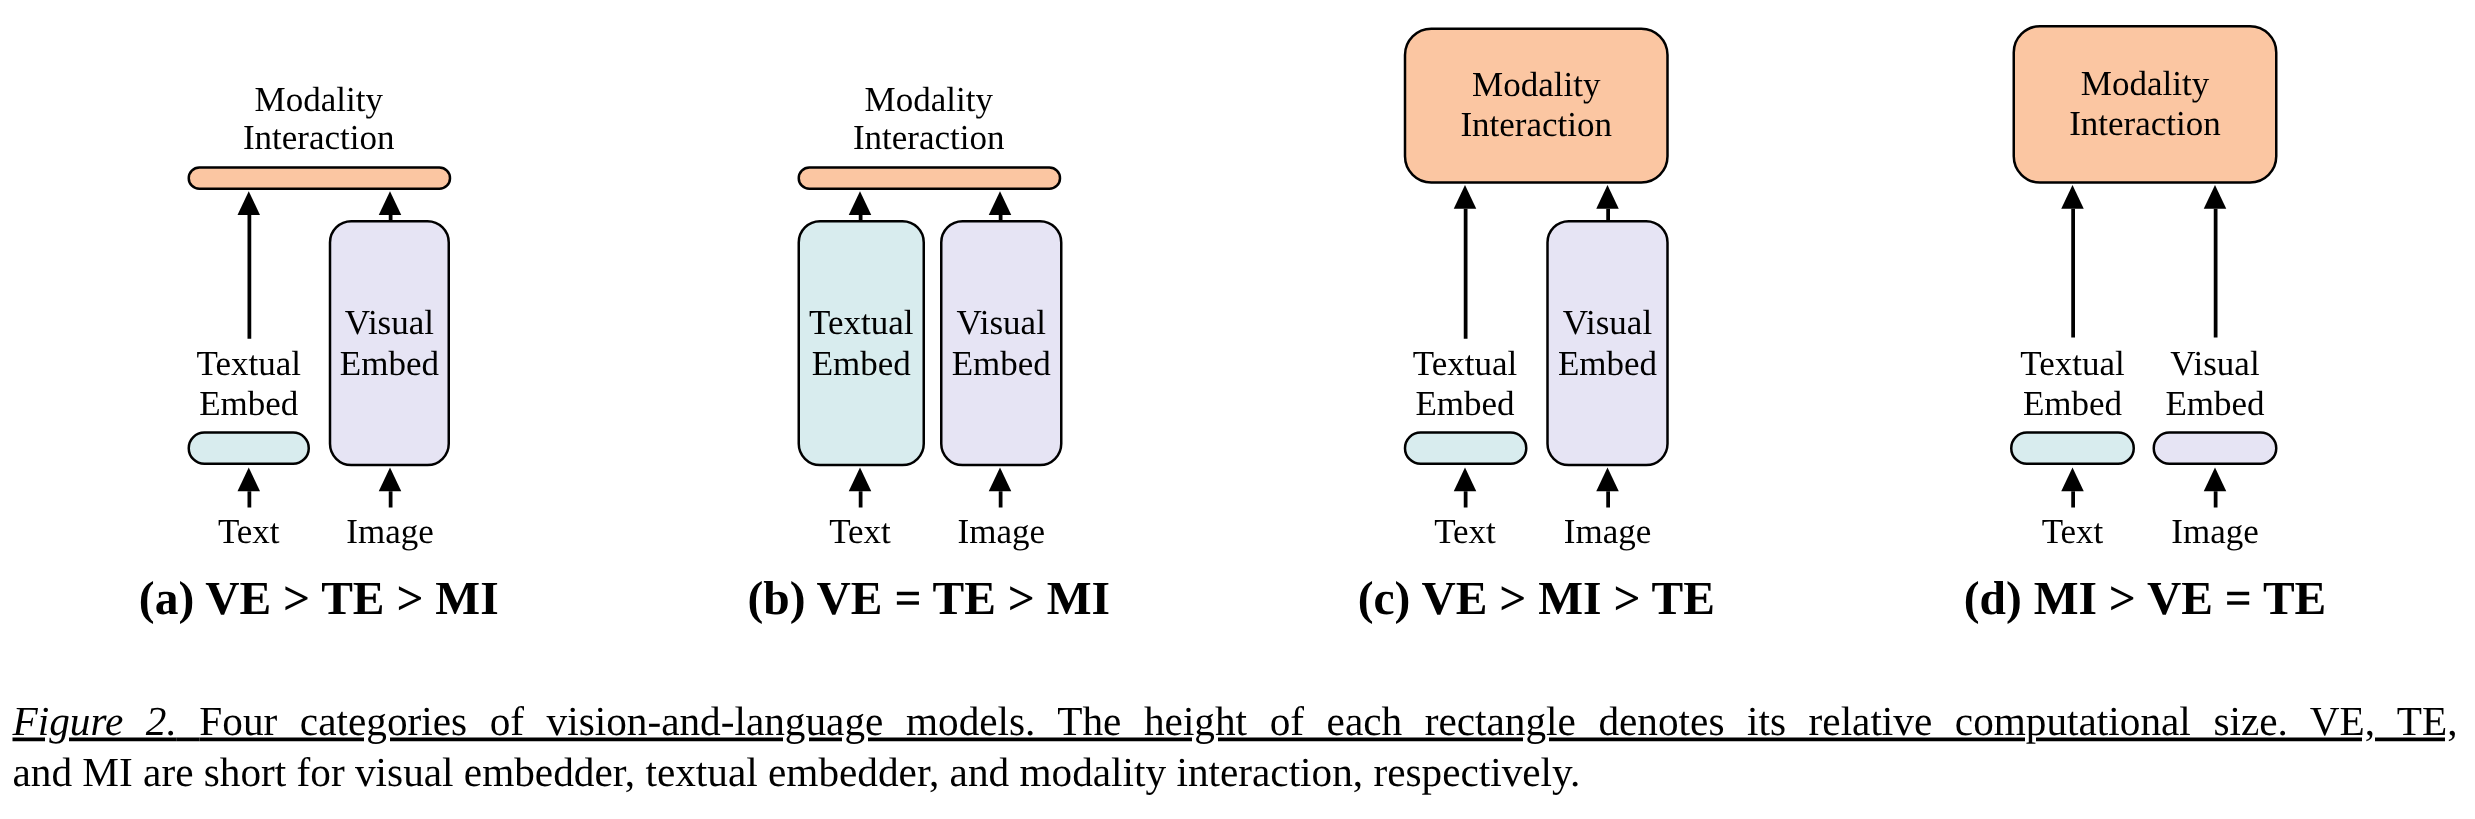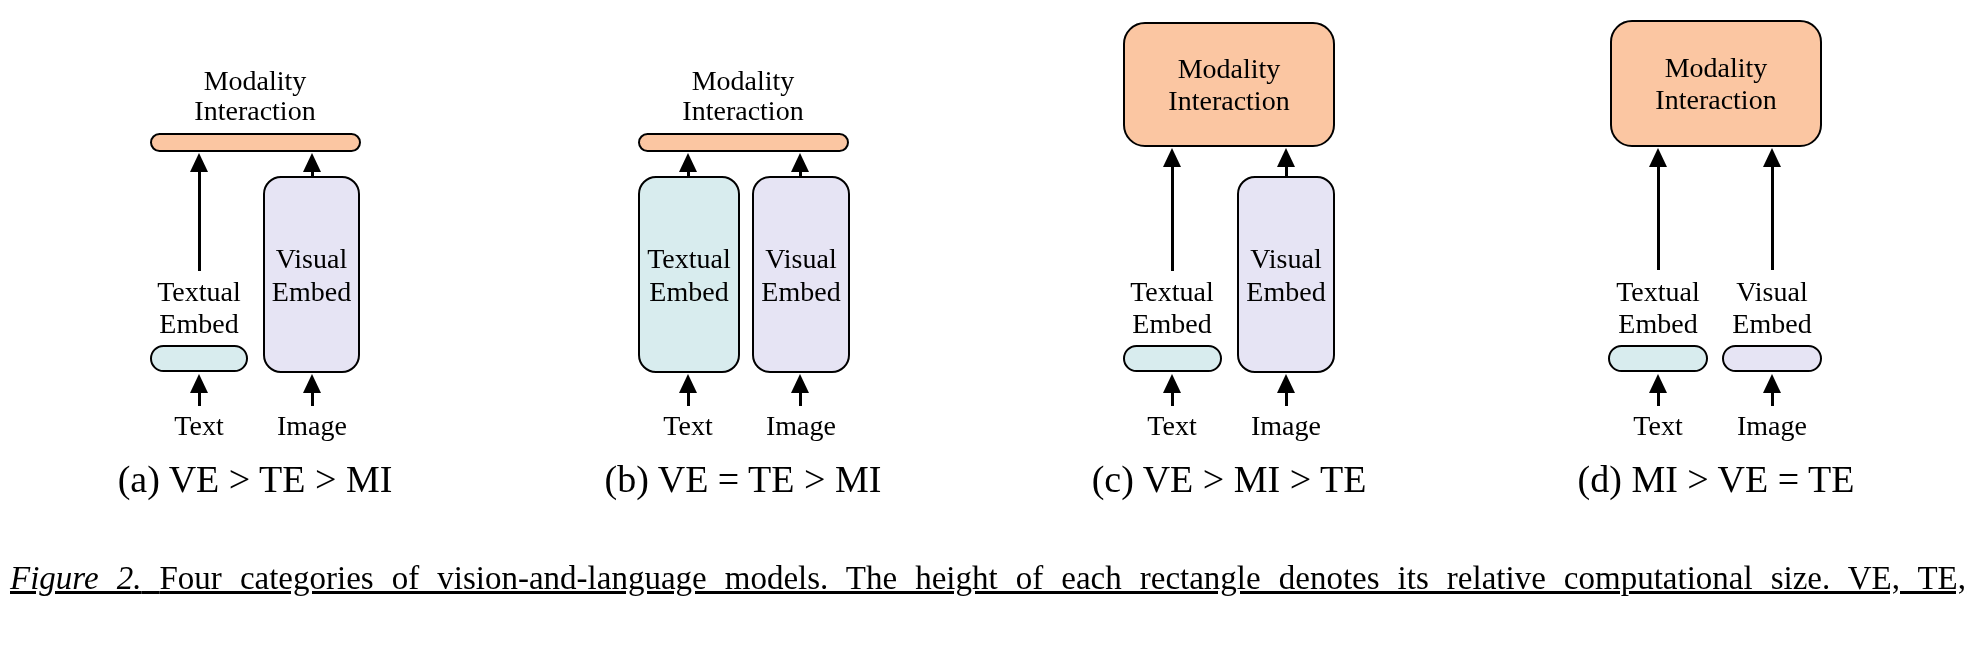--- a/index.html
+++ b/index.html
@@ -49,21 +49,21 @@
     position:absolute;width:18px;
     display:flex;flex-direction:column;align-items:center;
   }
   .arrow .head{
     width:0;height:0;
     border-left:9px solid transparent;
     border-right:9px solid transparent;
     border-bottom:19px solid var(--stroke,#000);
   }
   .arrow .shaft{width:3px;flex:1;background:var(--stroke,#000);}
-  .subcap{font-size:38px;line-height:42px;white-space:nowrap;}
+  .subcap{font-size:38px;line-height:42px;white-space:nowrap;font-weight:bold;}
   .caption{
     position:absolute;left:10px;top:558px;width:1956px;
     font-size:33px;line-height:41px;
   }
   .caption .l1{text-align:justify;text-align-last:justify;text-decoration:underline;}
   .caption .l2{text-align:left;}
   .cap-tag{font-style:italic;}
 </style>
 </head>
 <body>
@@ -183,15 +183,16 @@
         <div class="head"></div>
         <div class="shaft"></div>
       </div>
     <div class="lbl" style="left:1598px;top:410px;width:120px">Text</div>
     <div class="lbl" style="left:1712px;top:410px;width:120px">Image</div>
     <div class="lbl subcap" style="left:1546px;top:458px;width:340px">(d) MI &gt; VE = TE</div>
   </div>
 
   <div class="caption">
     <div class="l1"><span class="cap-tag">Figure 2.</span> <span>Four categories of vision-and-language models. The height of each rectangle denotes its relative computational size. VE, TE,</span></div>
+    <div class="l2">and MI are short for visual embedder, textual embedder, and modality interaction, respectively.</div>
   </div>
 
 </div>
 
 </body></html>

